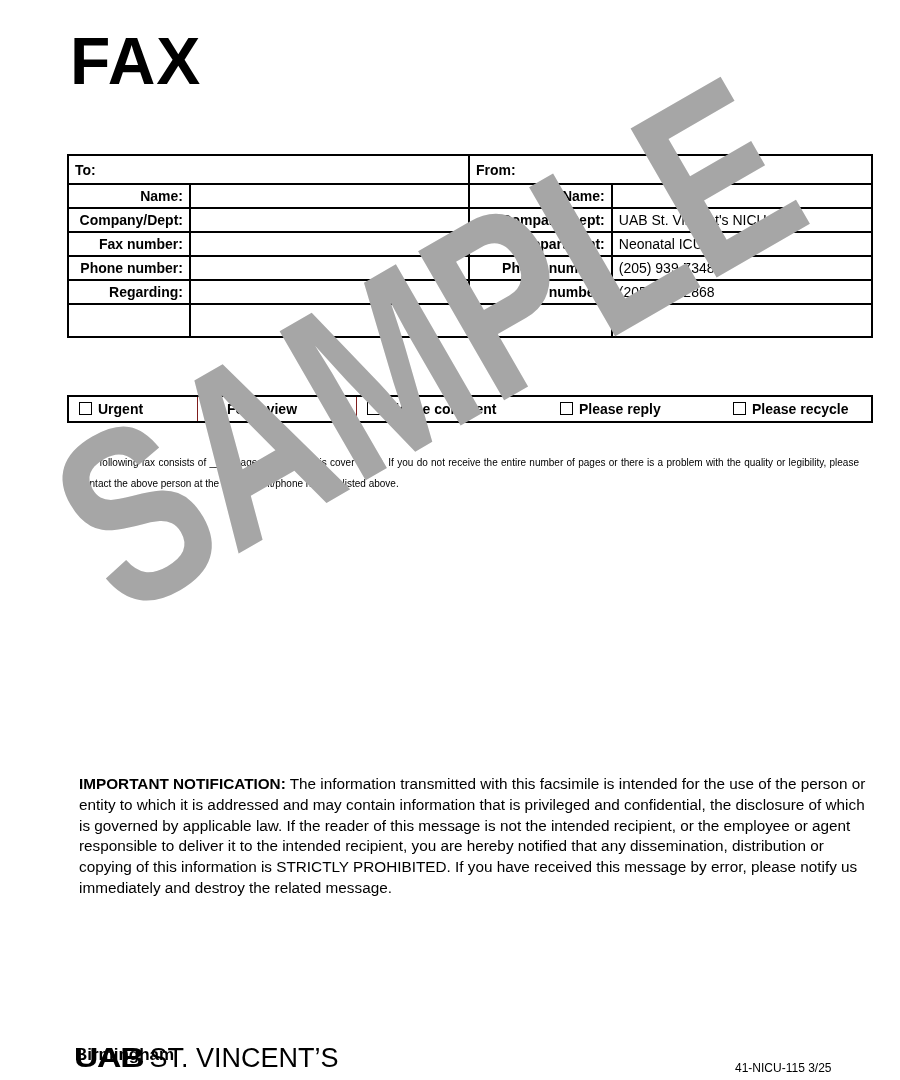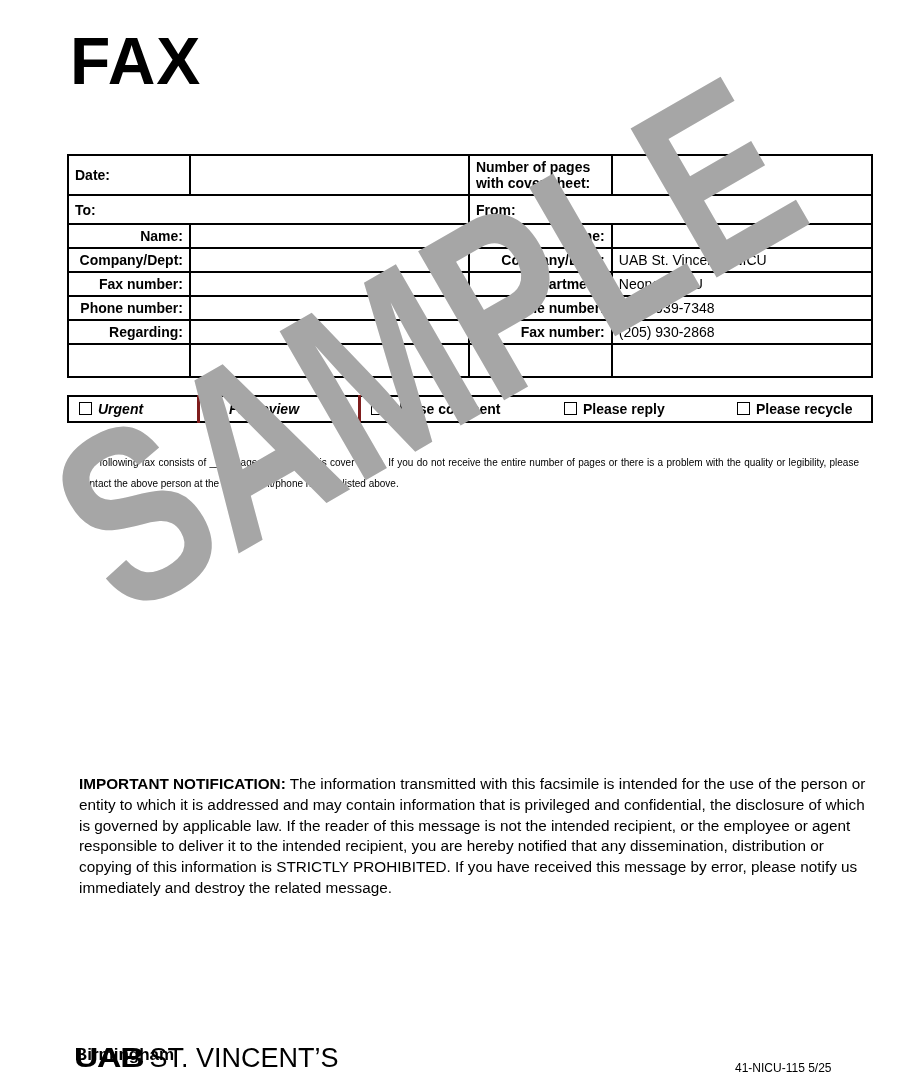--- a/index.html
+++ b/index.html
@@ -8,21 +8,21 @@
   table.form{position:absolute;left:67px;top:154px;width:806px;border-collapse:collapse;}
   table.form td{border:2px solid #000;padding:0 6px;font-size:14px;vertical-align:middle;}
   .lbl{font-weight:bold;text-align:right;white-space:nowrap;}
   .big{font-weight:bold;font-size:17px;text-align:left !important;}
   .small{font-weight:bold;font-size:13px;line-height:16px;text-align:left !important;}
   .val{font-size:14px;}
   table.opts{position:absolute;left:67px;top:395px;width:806px;border-collapse:collapse;height:28px;}
   table.opts td{border:2px solid #000;border-left:none;border-right:none;font-weight:bold;font-size:14px;padding:0 4px;white-space:nowrap;}
   table.opts td.first{border-left:2px solid #000;}
   table.opts td.last{border-right:2px solid #000;}
-  table.opts td.sep{border-right:3px solid #7f1d1d;font-style:italic;}
+  table.opts td.sep{border-right:1px solid #7f1d1d;}
   .cb{display:inline-block;width:11px;height:11px;border:1.5px solid #000;vertical-align:-1px;margin:0 6px 0 6px;}
   .instr{position:absolute;left:79px;top:452px;width:780px;font-size:10px;line-height:21px;text-align:justify;}
   .notice{position:absolute;left:79px;top:774px;width:790px;font-size:15.3px;line-height:20.8px;}
   .notice b{font-weight:bold;}
   .logo{position:absolute;left:74px;top:1004px;font-size:27px;line-height:1;white-space:nowrap;margin-top:41px;}
   .logo .uab{font-weight:900;letter-spacing:-1px;transform:scaleX(1.25);display:inline-block;transform-origin:left;margin-right:20px;}
   .city{position:absolute;left:75px;top:1045px;font-size:17px;font-weight:bold;}
   .code{position:absolute;left:735px;top:1061px;font-size:12px;}
   .wm{position:absolute;left:0;top:0;width:900px;height:1080px;pointer-events:none;}
 </style>
@@ -32,26 +32,20 @@
 <div class="title">FAX</div>
 
 <table class="form">
   <colgroup>
       <col style="width:122px">
       <col style="width:280px">
       <col style="width:143px">
       <col style="width:261px">
     </colgroup>
   <tbody>
-      <tr style="height:40px">
-    <td class="big">Date:</td>
-    <td class="val"></td>
-    <td class="small"><span>Number of pages</span><br><span>with cover sheet:</span></td>
-    <td class="val"></td>
-  </tr>
   <tr style="height:29px">
     <td colspan="2" class="big">To:</td>
     <td colspan="2" class="big">From:</td>
   </tr>
   <tr style="height:24px">
     <td class="lbl">Name:</td>
     <td class="val"></td>
     <td class="lbl">Name:</td>
     <td class="val"></td>
   </tr>
@@ -99,17 +93,17 @@
   </tr>
 </tbody>
   </table>
 
 <div class="instr">The following fax consists of ____ pages, including this cover sheet. If you do not receive the entire number of pages or there is a problem with the quality or legibility, please contact the above person at the department/phone number listed above.</div>
 
 <div class="notice"><b>IMPORTANT NOTIFICATION:</b><span> The information transmitted with this facsimile is intended for the use of the person or entity to which it is addressed and may contain information that is privileged and confidential, the disclosure of which is governed by applicable law. If the reader of this message is not the intended recipient, or the employee or agent responsible to deliver it to the intended recipient, you are hereby notified that any dissemination, distribution or copying of this information is STRICTLY PROHIBITED. If you have received this message by error, please notify us immediately and destroy the related message.</span></div>
 
 <div class="logo"><span class="uab">UAB</span><span>ST. VINCENT’S</span></div>
 <div class="city">Birmingham</div>
-<div class="code">41-NICU-115   5/25</div>
+<div class="code">41-NICU-115   3/25</div>
 
 <svg class="wm" viewBox="0 0 900 1080">
   <text x="470" y="420" text-anchor="middle" transform="rotate(-30 470 420)" font-family="Liberation Sans, sans-serif" font-weight="bold" font-size="250" fill="#a6a6a6" textLength="800" lengthAdjust="spacingAndGlyphs">SAMPLE</text>
 </svg>
 
 </body></html>

